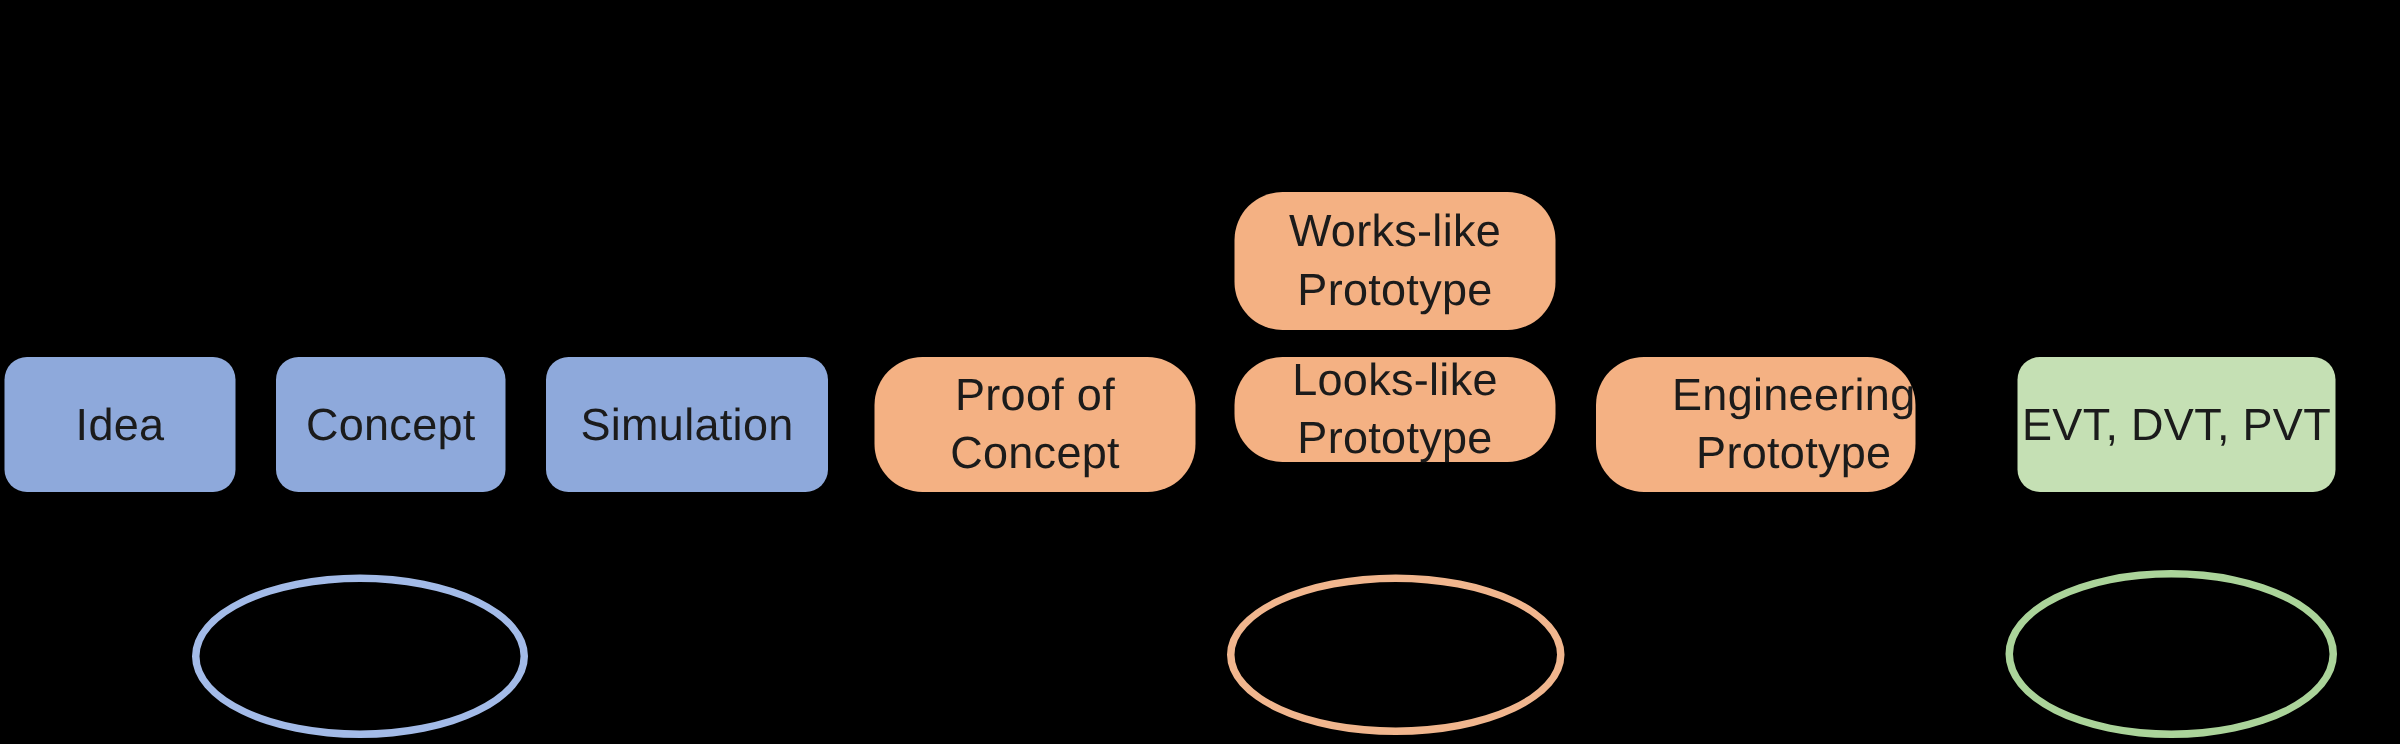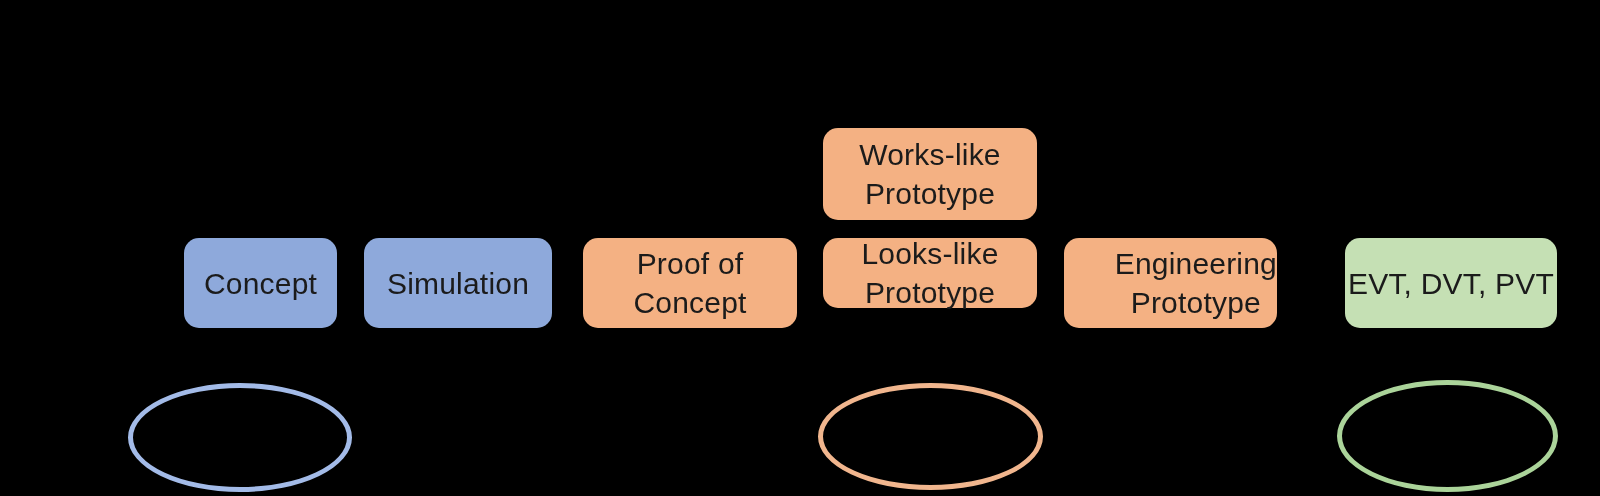--- a/index.html
+++ b/index.html
@@ -25,21 +25,21 @@
     box-sizing: border-box;
   }
   .box .label {
     font-size: 30px;
     line-height: 39px;
     color: var(--box-text, #1b1b1b);
     white-space: pre-line;
     letter-spacing: 0.2px;
   }
   .box.blue   { background: var(--blue-fill,   #8EA9DB); }
-  .box.orange { background: var(--orange-fill, #F4B183); }
+  .box.orange { background: var(--orange-fill, #F4B183); border-radius: 32px; }
   .box.green  { background: var(--green-fill,  #C5E0B4); }
 
   .ellipse {
     position: absolute;
     border-radius: 50%;
     background: transparent;
     box-sizing: border-box;
     border: 5px solid transparent;
   }
   .ellipse.blue   { border-color: var(--blue-ellipse-stroke,   #A3BBE8); }
@@ -58,20 +58,23 @@
 
   #ellipse-blue   { left: 128px;  top: 383px; width: 224px; height: 109px; }
   #ellipse-orange { left: 818px;  top: 383px; width: 225px; height: 107px; }
   #ellipse-green  { left: 1337px; top: 380px; width: 221px; height: 112px; }
 </style>
 </head>
 <body style="background: rgb(0, 0, 0);">
 
 <div id="canvas">
 
+  <div class="box blue" id="box-idea">
+    <span class="label">Idea</span>
+  </div>
 
   <div class="box blue" id="box-design">
     <span class="label">Concept</span>
   </div>
 
   <div class="box blue" id="box-simulation">
     <span class="label">Simulation</span>
   </div>
 
   <div class="box orange" id="box-poc">

